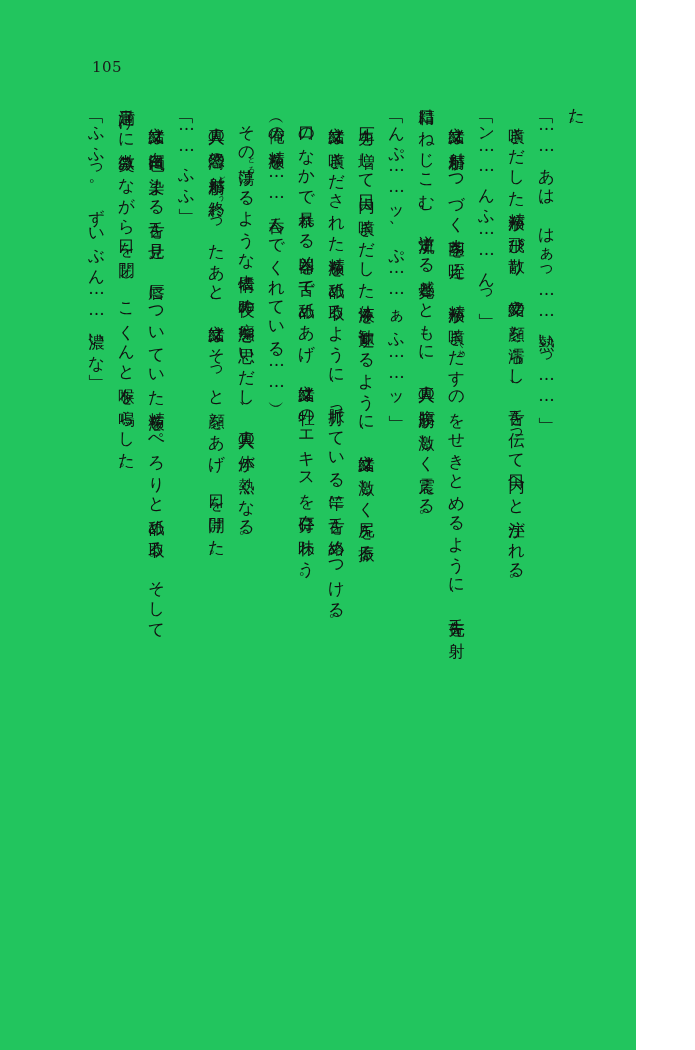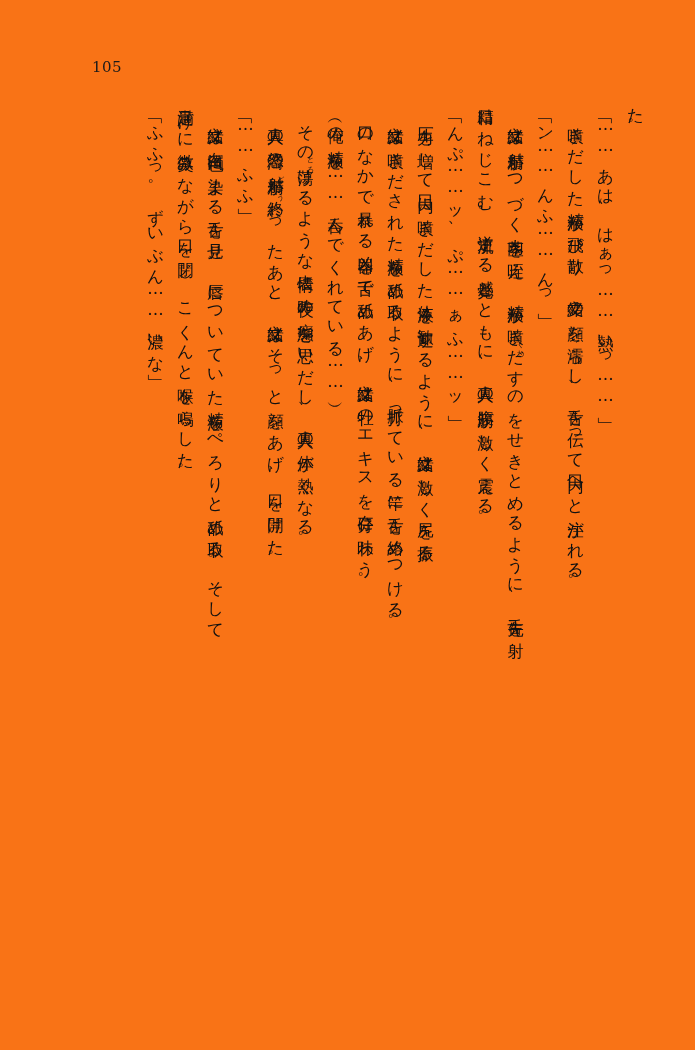--- a/index.html
+++ b/index.html
@@ -6,23 +6,23 @@
     margin: 0;
     padding: 0;
     background: #ffffff;
   }
   body {
     font-family: "DejaVu Serif", "Liberation Serif", serif;
     color: #1a1a1a;
   }
   #page {
     position: relative;
-    width: 695px;
+    width: 636px;
     height: 1050px;
-    background: #f97316;
+    background: #22c55e;
     overflow: hidden;
   }
   #page-number {
     position: absolute;
     top: 58px;
     left: 92px;
     font-size: 15px;
     letter-spacing: 0.5px;
     color: #1a1a1a;
     font-family: "DejaVu Serif", "Liberation Serif", serif;

